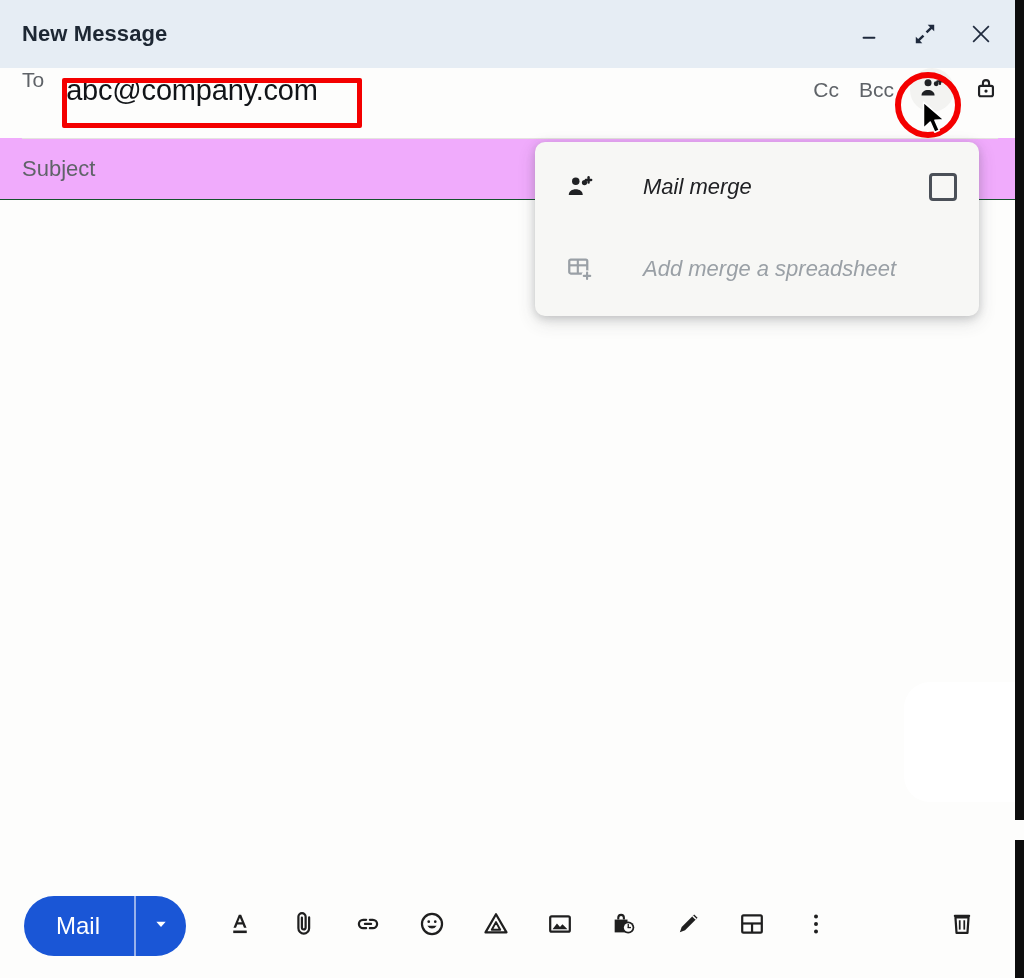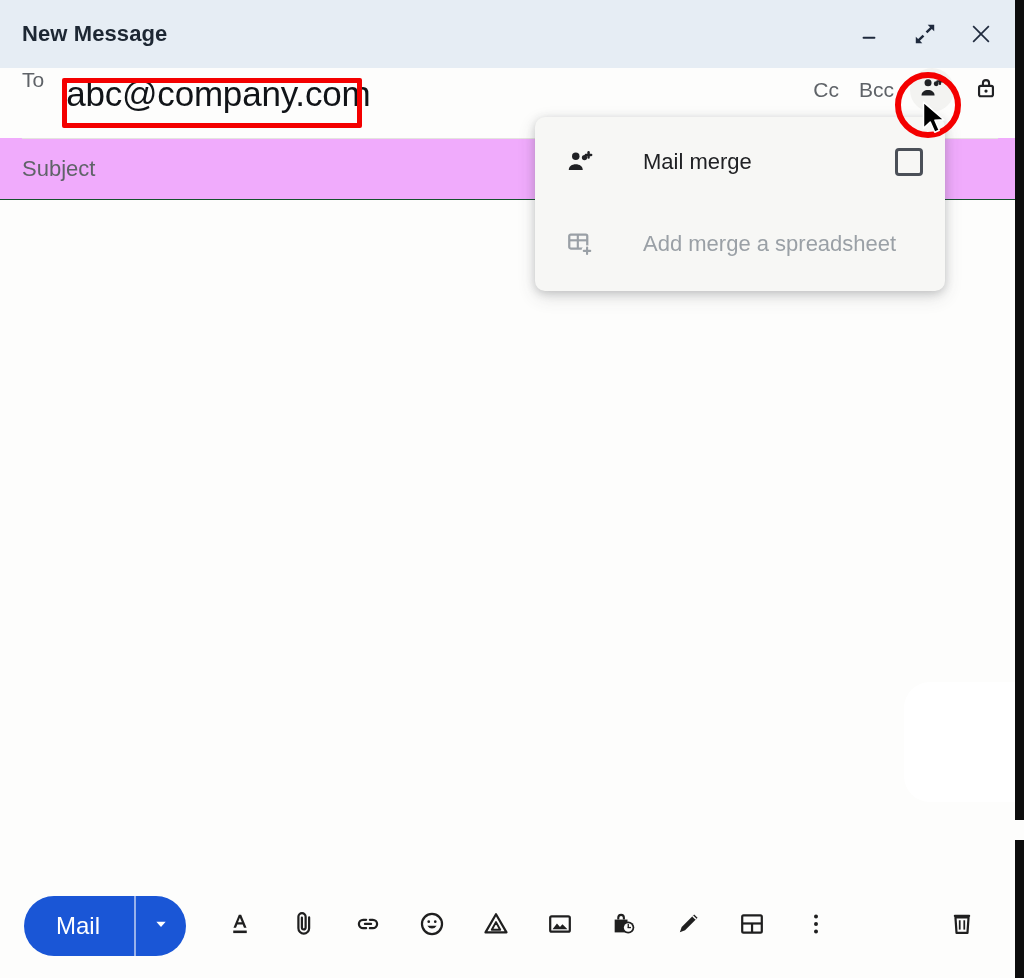--- a/index.html
+++ b/index.html
@@ -74,21 +74,21 @@
   .to-label {
     font-size: 21px;
     color: #5f6368;
     margin-right: 12px;
   }
   .to-value-wrap {
     position: relative;
     flex: 0 0 auto;
   }
   .to-value {
-    font-size: 35px;
+    font-size: 29px;
     color: #111418;
     letter-spacing: -0.2px;
     padding: 6px 10px 8px 10px;
     white-space: nowrap;
   }
   
   .ann-rect {
     position: absolute;
     left: 62px;
     top: 78px;
@@ -193,28 +193,29 @@
     width: 150px;
     height: 120px;
     background: #ffffff;
     border-radius: 26px;
   }
 
   
   .dropdown {
     position: absolute;
     left: 535px;
-    top: 117px;
-    width: 410px;
+    top: 142px;
+    width: 444px;
     background: #f7f7f5;
     border-radius: 10px;
     box-shadow: 0 2px 8px rgba(60,64,67,.22), 0 6px 18px rgba(60,64,67,.16);
     padding: 14px 0 16px 0;
     box-sizing: border-box;
     z-index: 50;
+    font-style: italic;
   }
   .menu-item {
     display: flex;
     align-items: center;
     height: 62px;
     padding: 0 22px 0 28px;
     box-sizing: border-box;
   }
   .menu-item .mi-icon {
     width: 34px;

